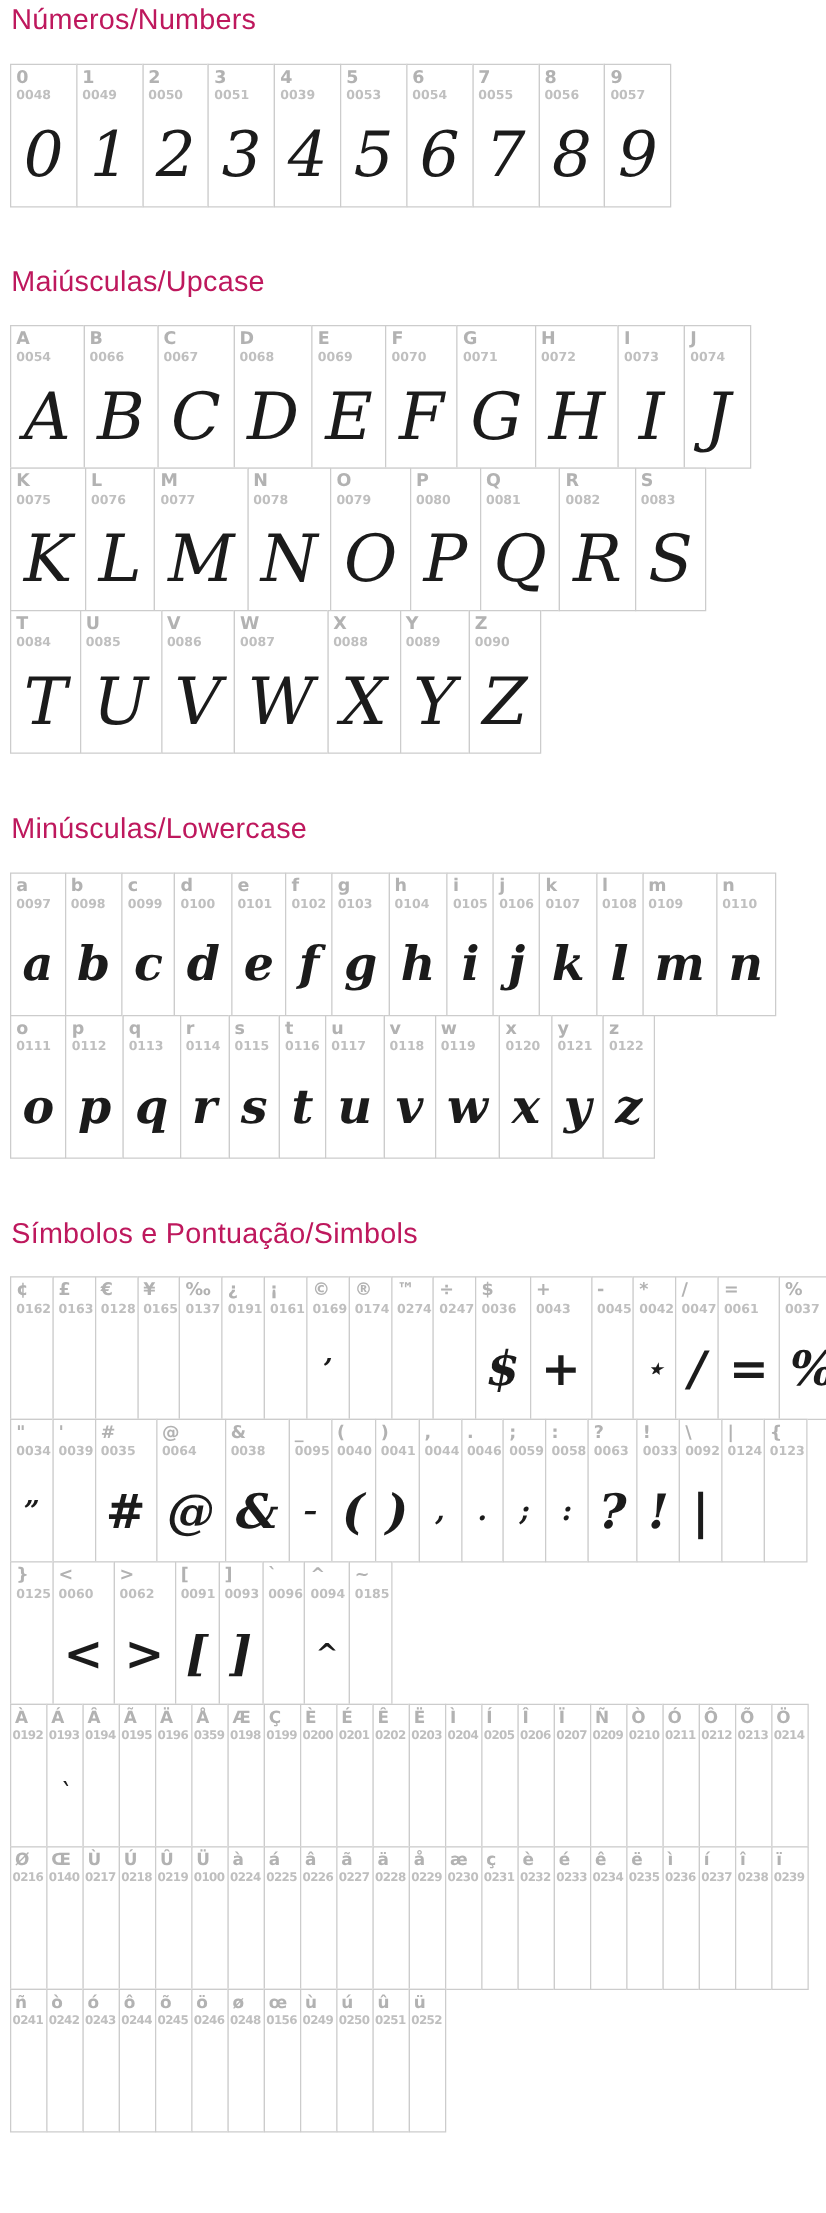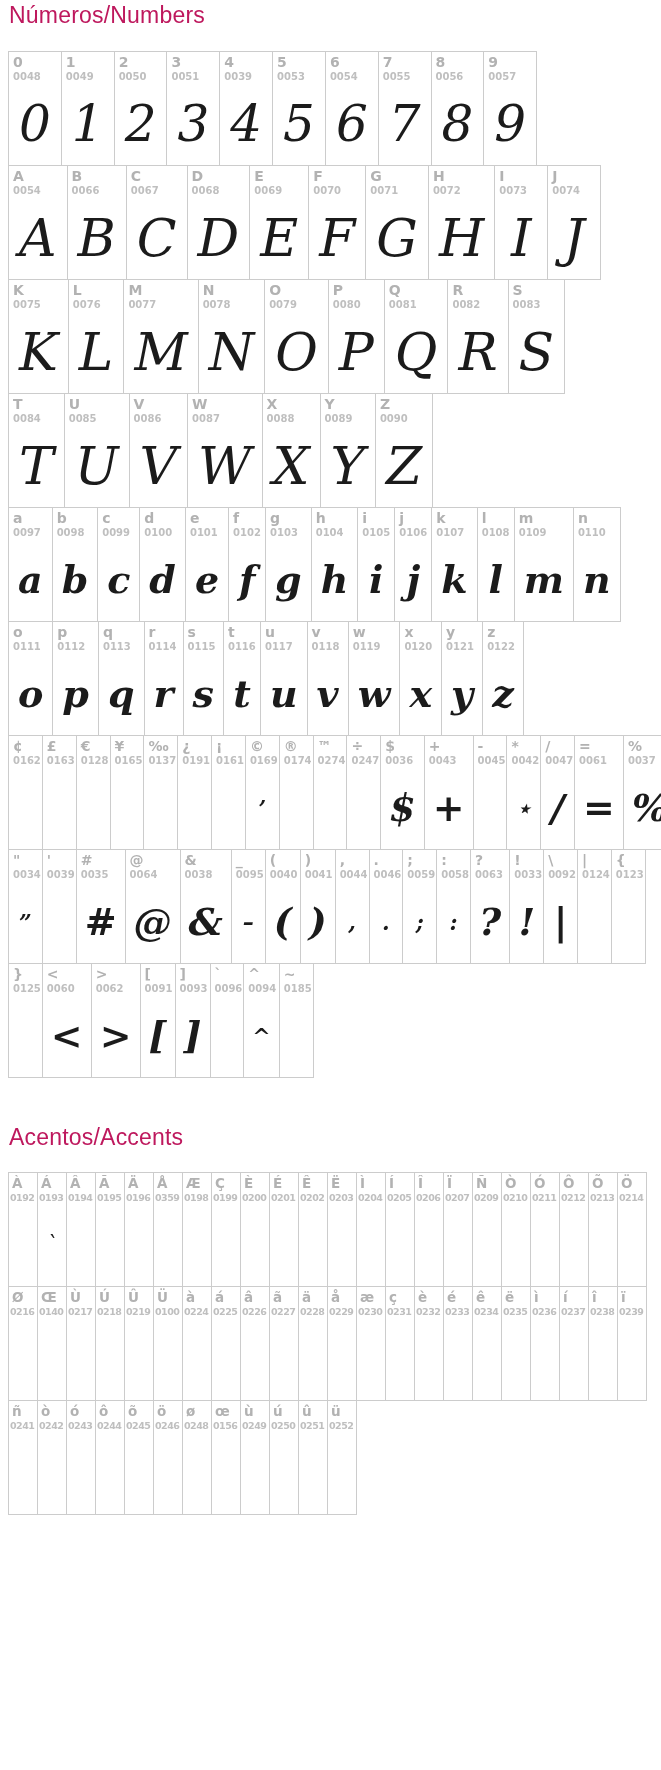--- a/index.html
+++ b/index.html
@@ -96,20 +96,21 @@
           <div class="cell">
             <span class="ch">9</span>
             <span class="code">0057</span>
             <span class="glyph">9</span>
           </div>
         </div>
       </div>
   </section>
 
   <section class="sec-upcase">
+    <h2 class="section-title">Maiúsculas/Upcase</h2>
     <div class="rows">
         <div class="grow">
           <div class="cell">
             <span class="ch">A</span>
             <span class="code">0054</span>
             <span class="glyph">A</span>
           </div>
           <div class="cell">
             <span class="ch">B</span>
             <span class="code">0066</span>
@@ -237,20 +238,21 @@
           <div class="cell">
             <span class="ch">Z</span>
             <span class="code">0090</span>
             <span class="glyph">Z</span>
           </div>
         </div>
       </div>
   </section>
 
   <section class="sec-lowercase">
+    <h2 class="section-title">Minúsculas/Lowercase</h2>
     <div class="rows">
         <div class="grow">
           <div class="cell">
             <span class="ch">a</span>
             <span class="code">0097</span>
             <span class="glyph">a</span>
           </div>
           <div class="cell">
             <span class="ch">b</span>
             <span class="code">0098</span>
@@ -376,20 +378,21 @@
           <div class="cell">
             <span class="ch">z</span>
             <span class="code">0122</span>
             <span class="glyph">z</span>
           </div>
         </div>
       </div>
   </section>
 
   <section class="sec-symbols">
+    <h2 class="section-title">Símbolos e Pontuação/Simbols</h2>
     <div class="rows">
         <div class="grow">
           <div class="cell">
             <span class="ch">¢</span>
             <span class="code">0162</span>
             <span class="glyph"></span>
           </div>
           <div class="cell">
             <span class="ch">£</span>
             <span class="code">0163</span>
@@ -602,21 +605,20 @@
           <div class="cell">
             <span class="ch">~</span>
             <span class="code">0185</span>
             <span class="glyph"></span>
           </div>
         </div>
       </div>
   </section>
 
   <section class="sec-accents">
-    <h2 class="section-title">Acentos/Accents</h2>
     <div class="rows">
         <div class="grow">
           <div class="cell">
             <span class="ch">À</span>
             <span class="code">0192</span>
             <span class="glyph"></span>
           </div>
           <div class="cell">
             <span class="ch">Á</span>
             <span class="code">0193</span>

